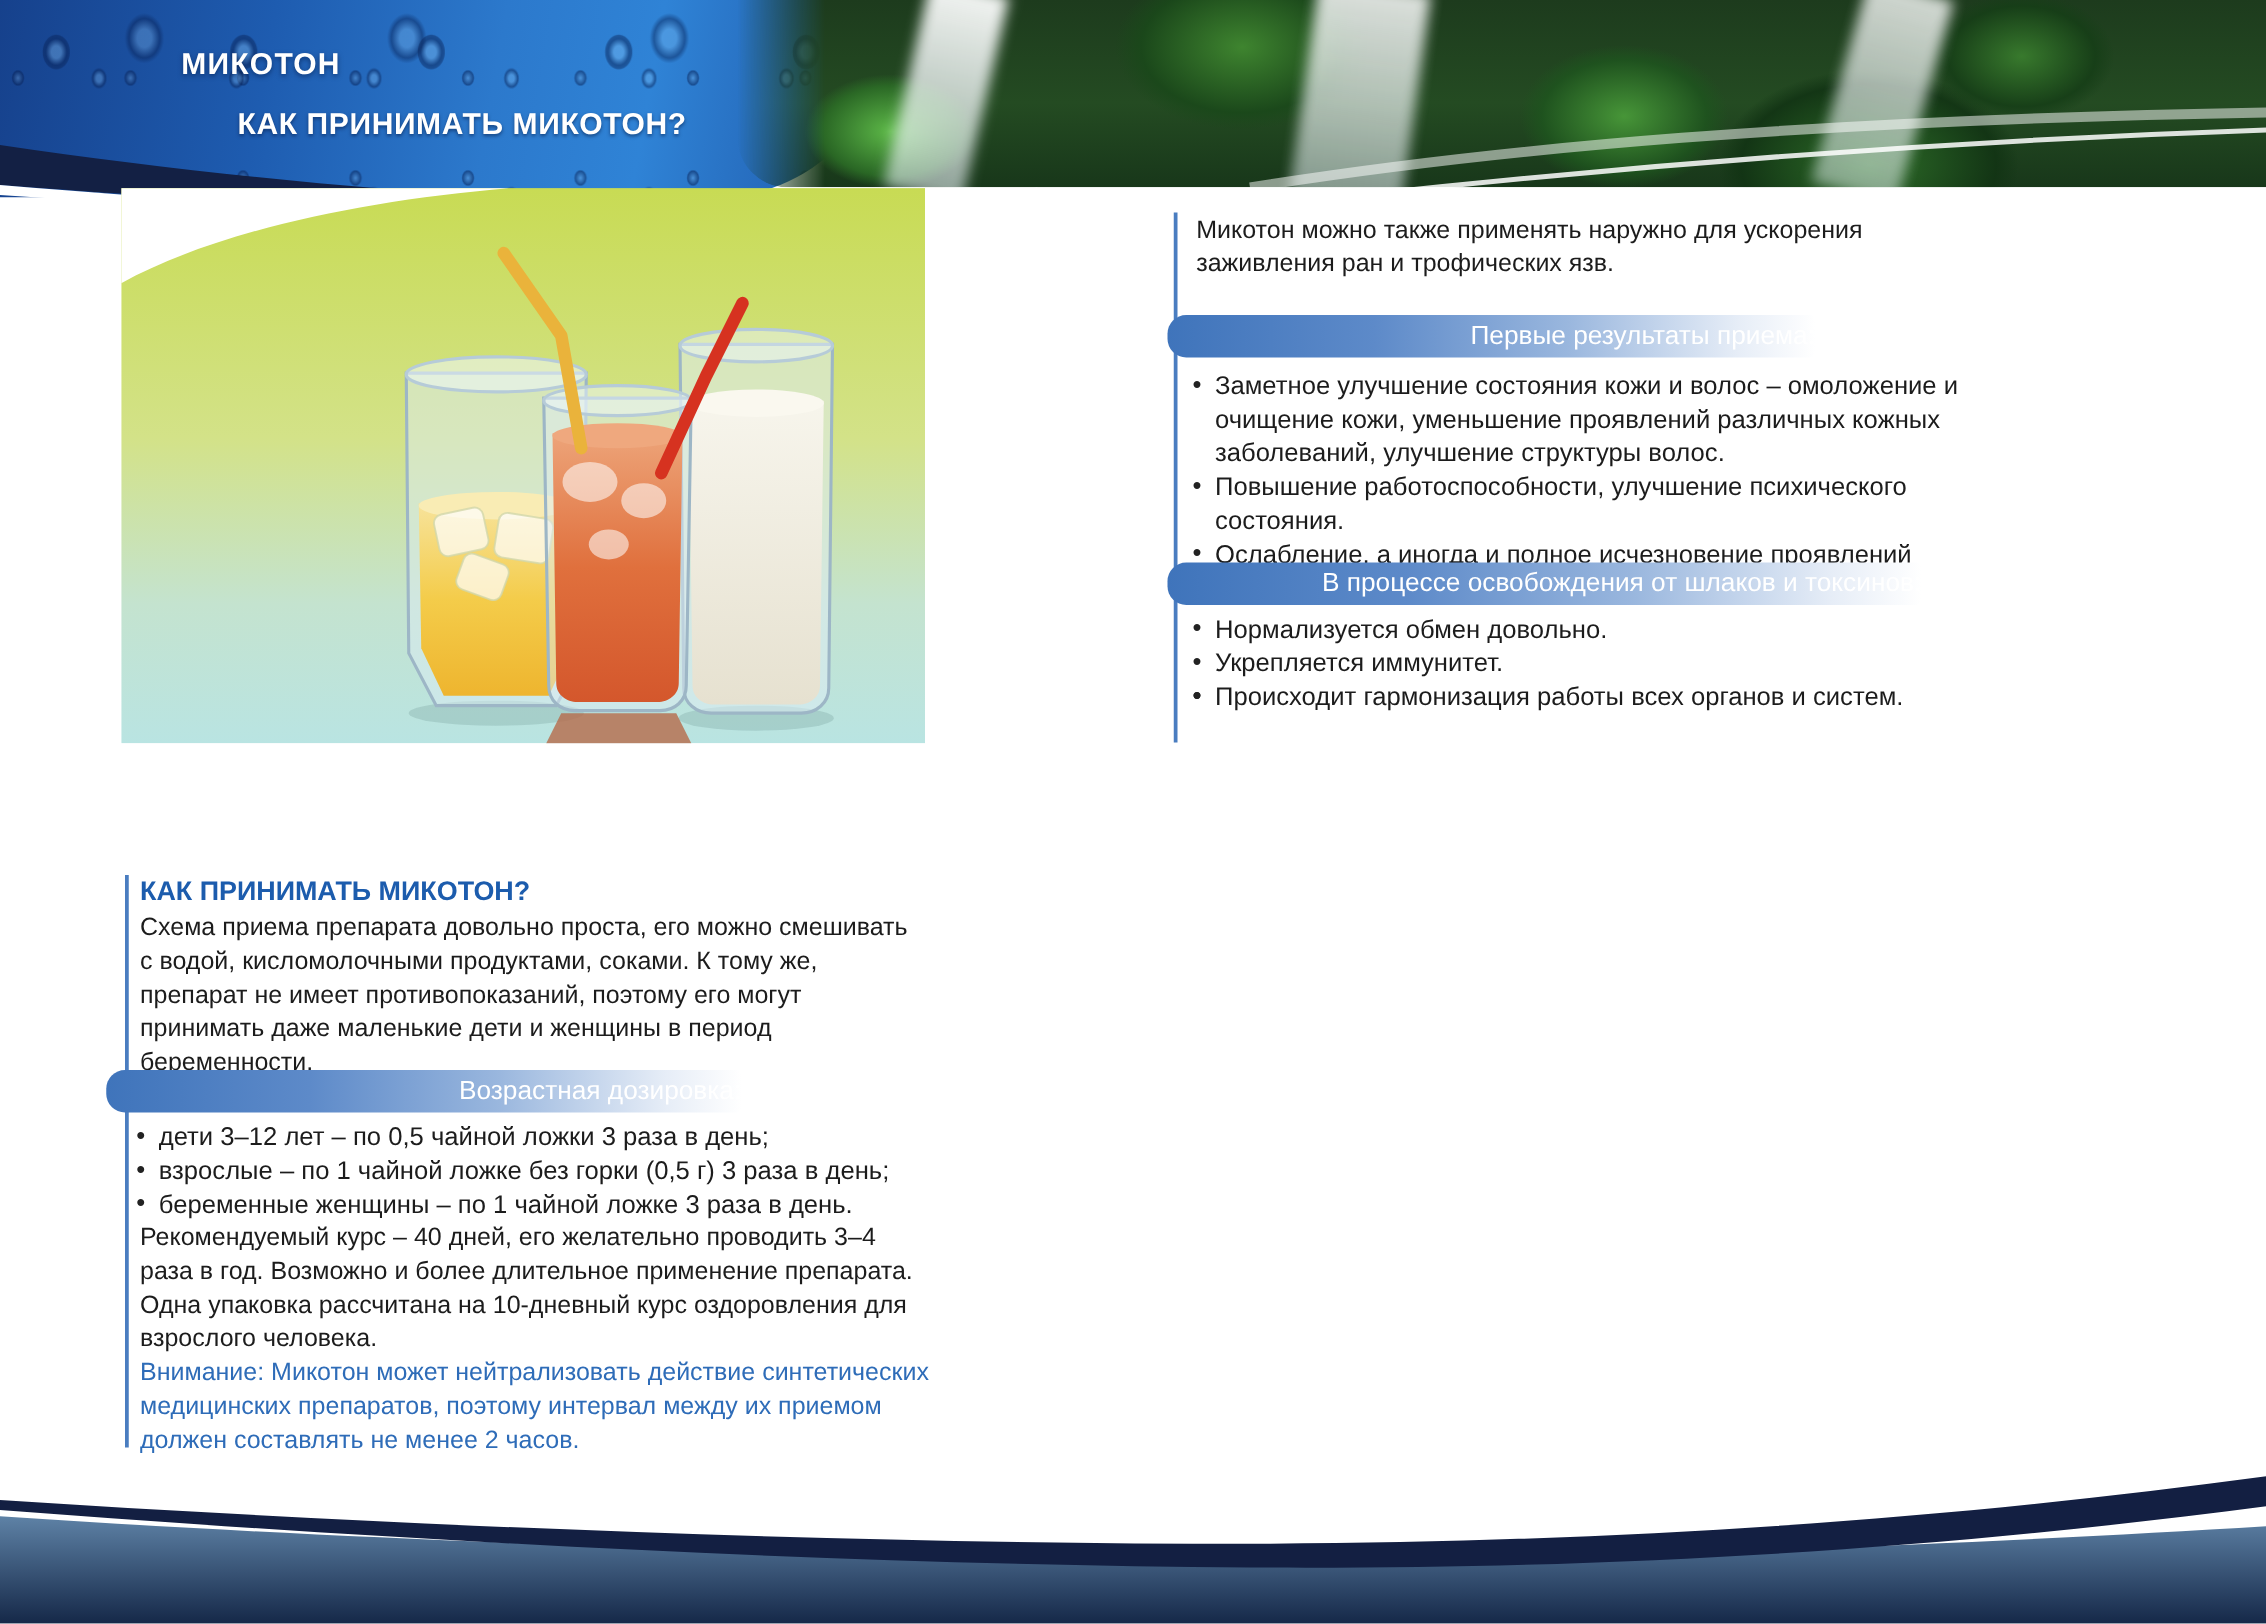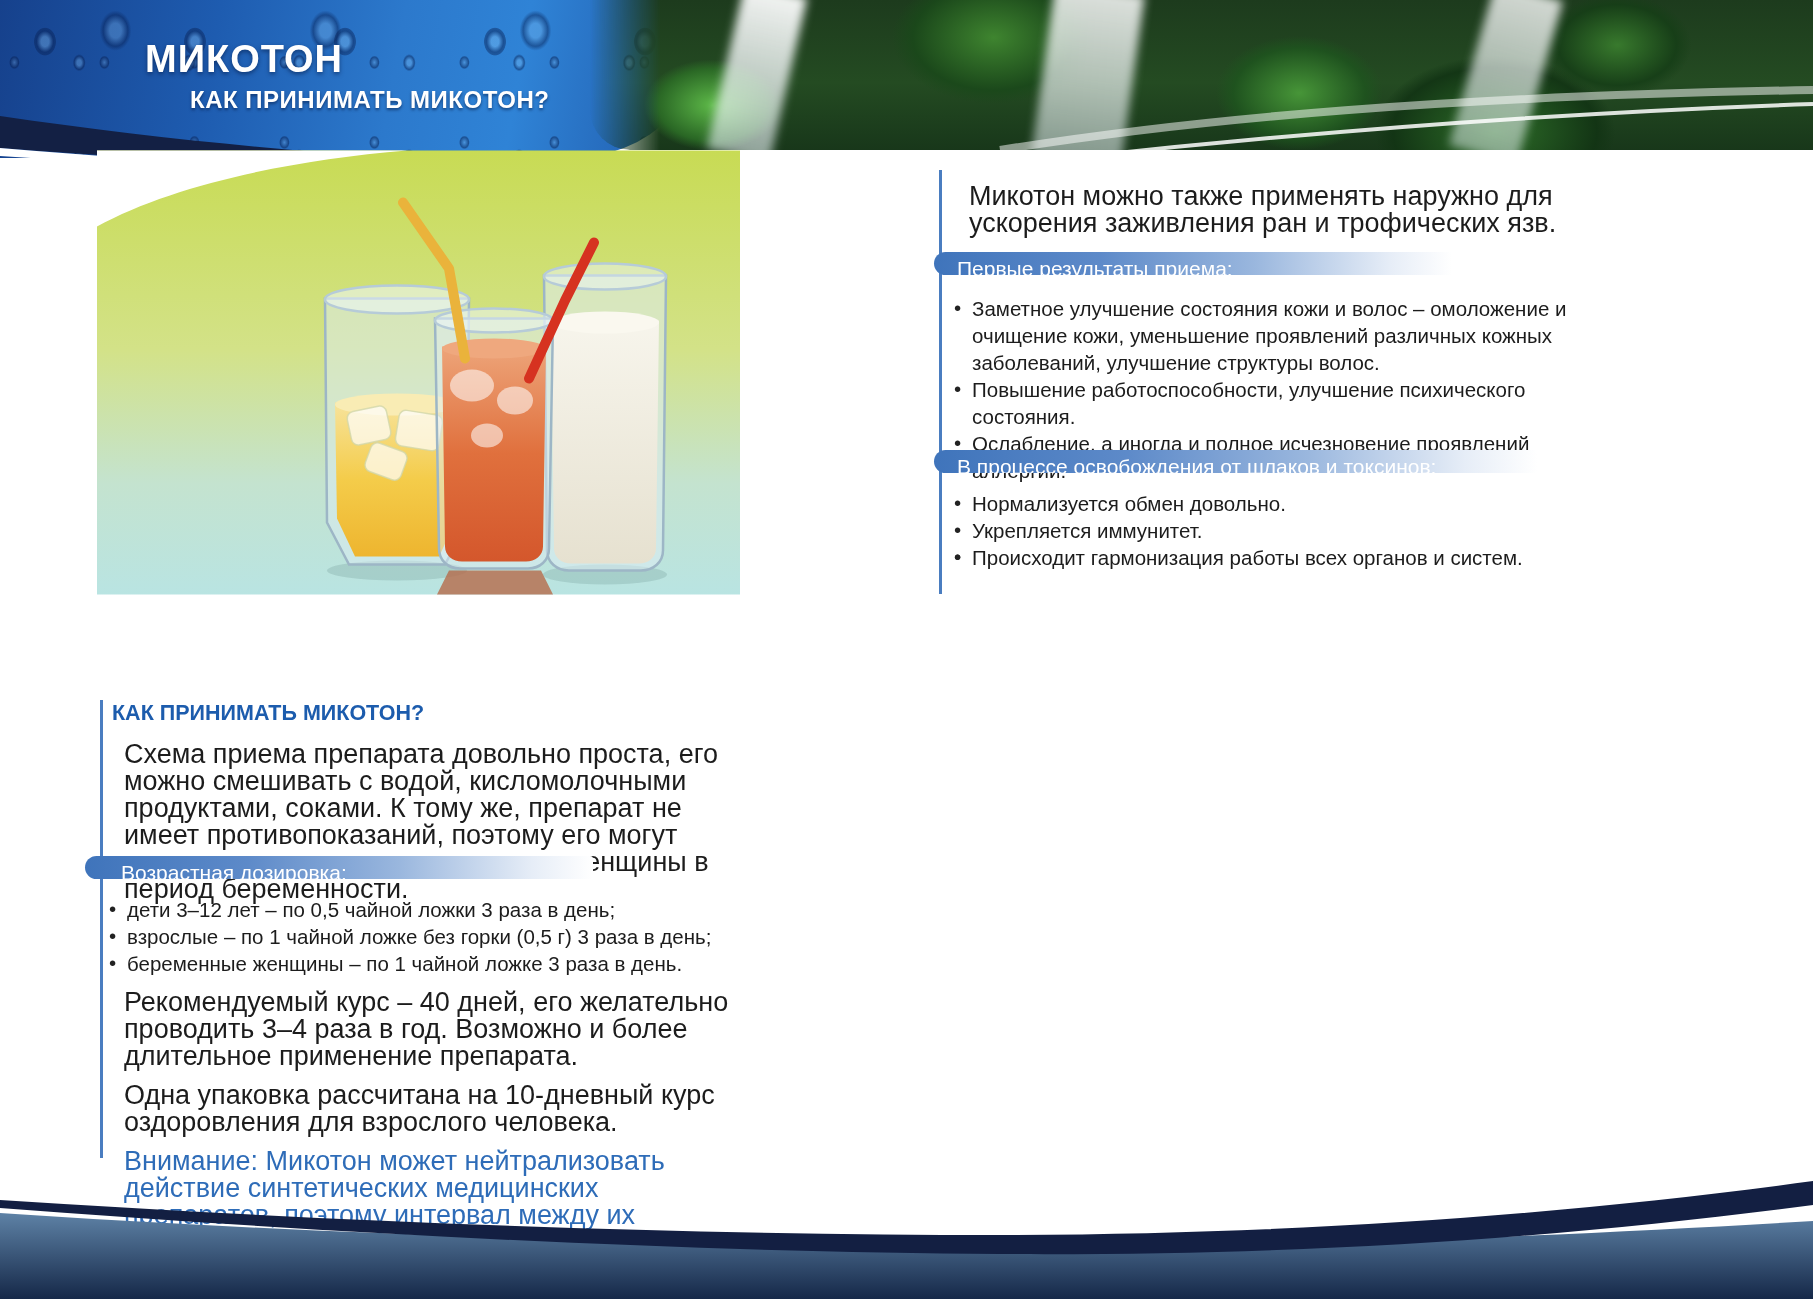--- a/index.html
+++ b/index.html
@@ -32,36 +32,36 @@
       radial-gradient(ellipse 150px 95px at 74% 88%, rgba(48,116,42,.92) 0%, rgba(18,52,20,.92) 68%, transparent 80%),
       linear-gradient(180deg,#1d3b1d 0%,#244b22 55%,#18371a 100%);
     -webkit-mask-image:linear-gradient(90deg,transparent 0,#000 70px);
     mask-image:linear-gradient(90deg,transparent 0,#000 70px);
   }
   .stream{position:absolute;top:-12px;background:linear-gradient(180deg,rgba(255,255,255,.95),rgba(236,246,252,.55));filter:blur(5px);}
   .s1{left:11%;width:64px;height:170px;transform:rotate(13deg);}
   .s2{left:37%;width:90px;height:175px;transform:rotate(8deg);opacity:.9;}
   .s3{left:72%;width:70px;height:170px;transform:rotate(16deg);opacity:.85;}
   .header-swoosh{position:absolute;top:0;left:0;}
-  .page-title{position:absolute;left:145px;top:38px;margin:0;color:#fff;font-size:38px;font-weight:bold;letter-spacing:1px;text-shadow:0 2px 4px rgba(0,20,60,.55);}
+  .page-title{position:absolute;left:145px;top:38px;margin:0;color:#fff;font-size:24px;font-weight:bold;letter-spacing:1px;text-shadow:0 2px 4px rgba(0,20,60,.55);}
   .page-subtitle{position:absolute;left:190px;top:86px;margin:0;color:#fff;font-size:24px;font-weight:bold;letter-spacing:.5px;text-shadow:0 2px 3px rgba(0,20,60,.55);}
   
   .photo-block{position:absolute;left:97px;top:150px;width:643px;height:445px;}
   
   .vline{position:absolute;width:3px;background:#4a7dc0;}
   .vline-left{left:100px;top:700px;height:458px;}
   .vline-right{left:939px;top:170px;height:424px;}
   
-  .bar{position:absolute;height:23px;border-radius:15px 4px 4px 15px;color:#fff;font-size:21px;line-height:33px;white-space:nowrap;overflow:hidden;
-       background:linear-gradient(90deg,#3f74bb 0%,#5d8ac9 32%,#9ab7de 62%,#e6edf7 88%,#ffffff 100%);}
+  .bar{position:absolute;height:34px;border-radius:15px 4px 4px 15px;color:#fff;font-size:21px;line-height:33px;white-space:nowrap;overflow:hidden;
+       background:linear-gradient(90deg,#3f74bb 0%,#5d8ac9 32%,#9ab7de 62%,#e6edf7 88%,#ffffff 100%);text-align:right;}
   .bar-dosage{left:85px;top:856px;width:472px;padding-left:36px;}
   .bar-r1{left:934px;top:252px;width:495px;padding-left:23px;}
   .bar-r2{left:934px;top:450px;width:580px;padding-left:23px;}
   
-  p{margin:12px;font-size:27px;line-height:27px;}
+  p{margin:0;font-size:20px;line-height:27px;}
   .lc-heading{position:absolute;left:112px;top:701px;margin:0;font-size:21.5px;font-weight:bold;color:#1c5cad;}
   .lc-intro{position:absolute;left:112px;top:729px;width:625px;}
   .lc-body{position:absolute;left:112px;top:896px;width:635px;}
   .rc-intro{position:absolute;left:957px;top:171px;width:628px;}
   .rc-list1{position:absolute;left:957px;top:295px;width:640px;}
   .rc-list2{position:absolute;left:957px;top:490px;width:640px;}
   ul{margin:0;padding:0;list-style:none;font-size:20.5px;line-height:27px;}
   li{position:relative;padding-left:15px;margin:0;}
   .dot{position:absolute;left:-3px;top:-1px;color:#222;}
   .attention{color:#2e6cb8;}

